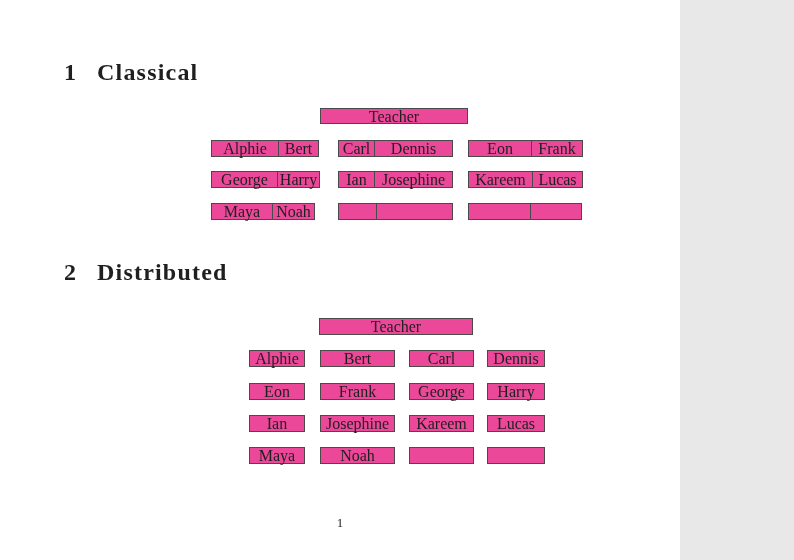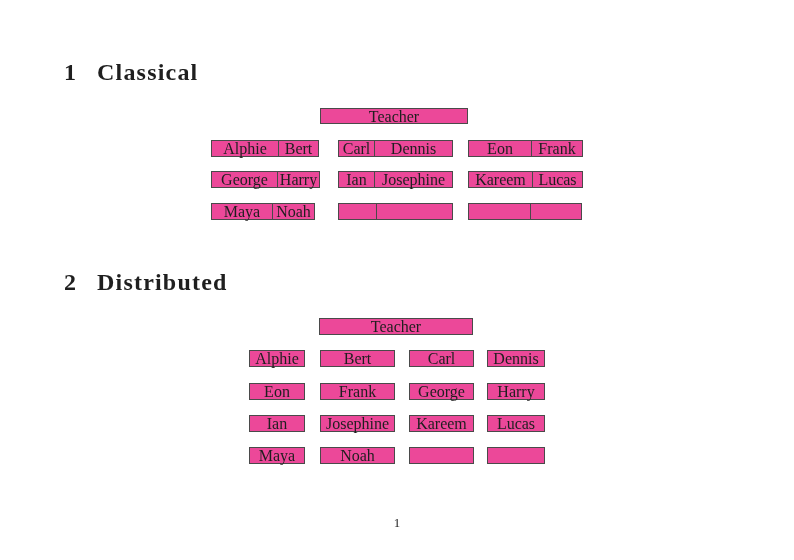--- a/index.html
+++ b/index.html
@@ -2,21 +2,21 @@
 <html><head>
 <meta charset="utf-8">
 <style>
   :root{
     --border-color:#4a4a4a;
     --text-color:#1f1f1f;
   }
   html,body{margin:0;padding:0;background:#e8e8e8;}
   .page{
     position:relative;
-    width:794px;height:560px;
+    width:680px;height:560px;
     background:#ffffff;
     font-family:"Liberation Serif", serif;
     color:var(--text-color);
     overflow:hidden;
   }
   .heading{
     position:absolute;
     left:64px;
     font-weight:bold;
     font-size:24px;
@@ -102,21 +102,21 @@
       <div class="desk" style="left: 338px; top: 203px; width: 115px; height: 17px;">
         <span class="seat" style="width: 37px;"></span>
         <span class="seat grow divided"></span>
       </div>
       <div class="desk" style="left: 468px; top: 203px; width: 114px; height: 17px;">
         <span class="seat" style="width: 61px;"></span>
         <span class="seat grow divided"></span>
       </div>
     </div>
 
-  <div class="heading" style="top:270px;">
+  <div class="heading" style="top:260px;">
     <span class="sec-num">2</span><span>Distributed</span>
   </div>
 
   <div>
       <div class="desk" style="left: 319px; top: 318px; width: 154px; height: 17px;">
         <span class="seat grow">Teacher</span>
       </div>
       <div class="desk" style="left: 249px; top: 350px; width: 56px; height: 17px;">
         <span class="seat grow">Alphie</span>
       </div>

